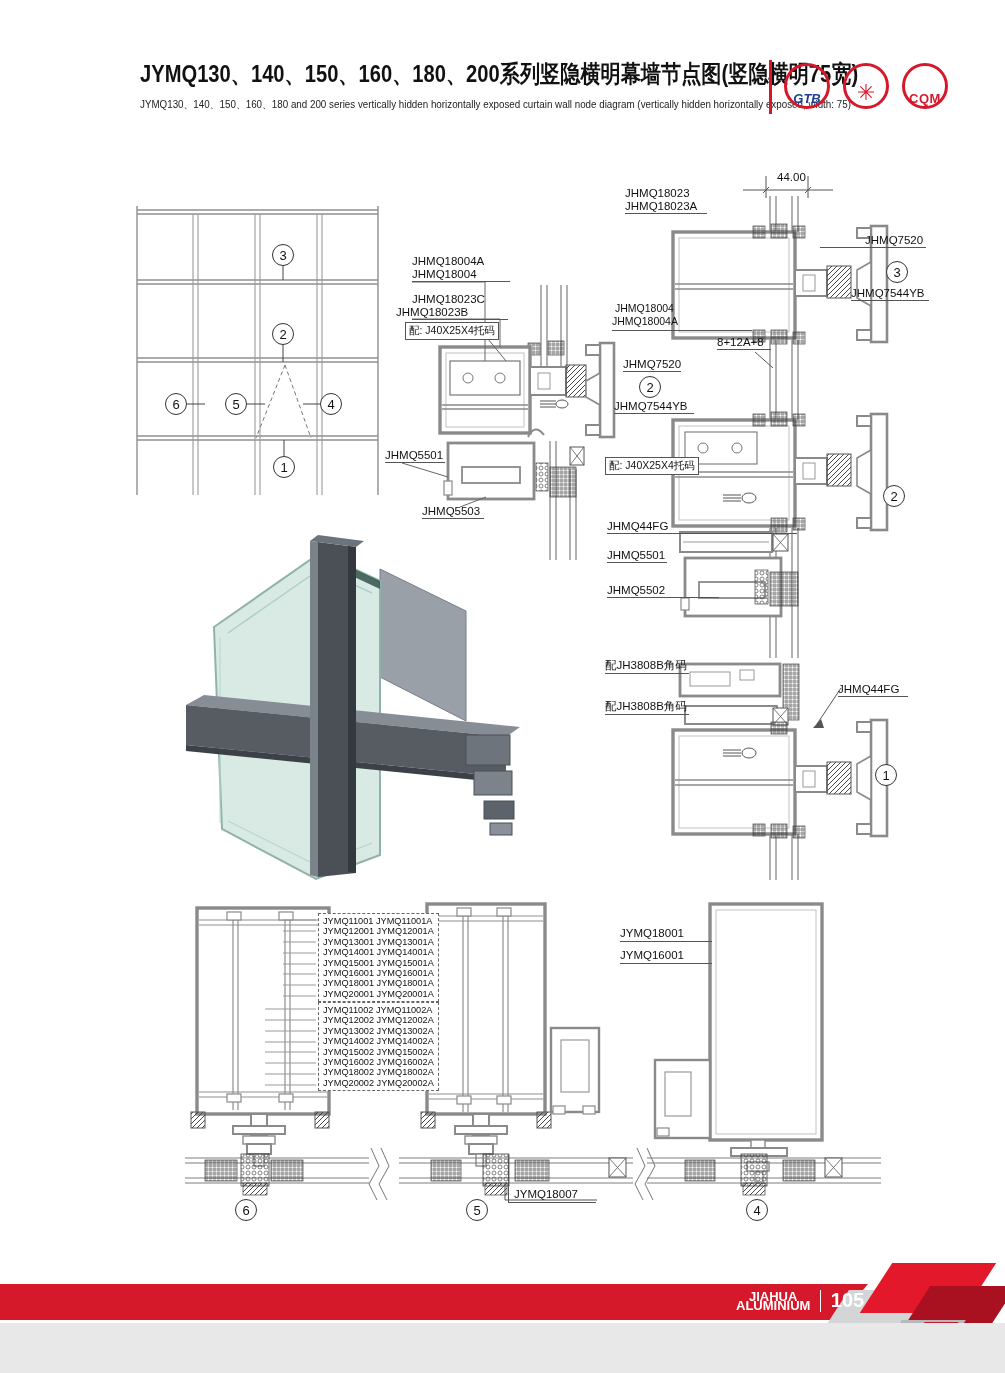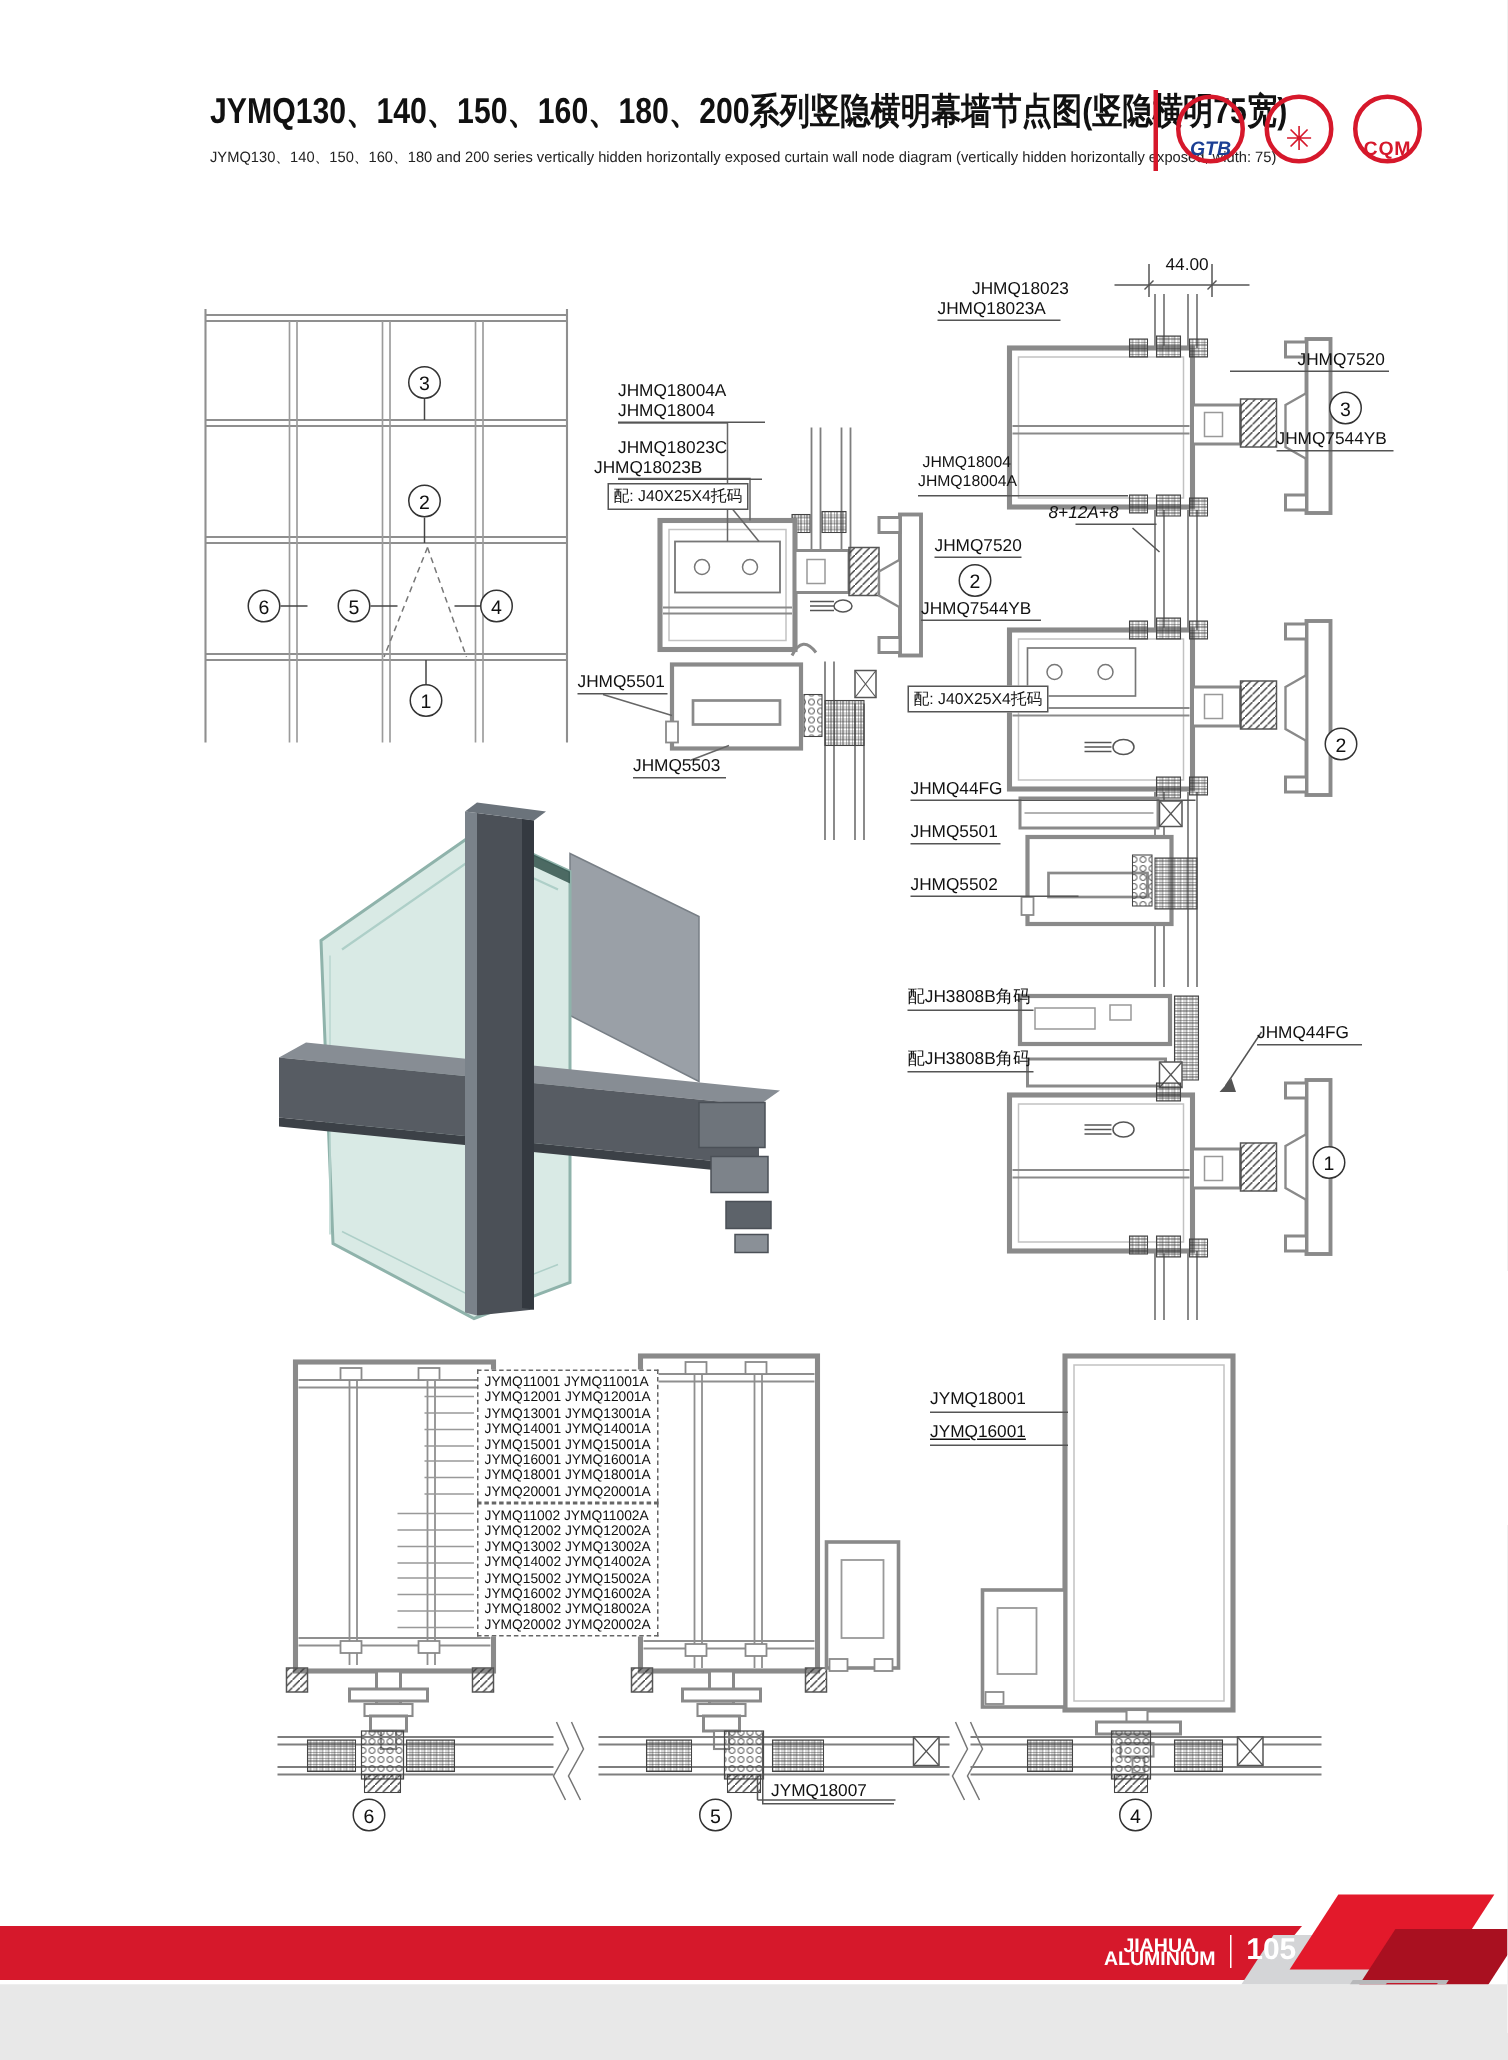--- a/index.html
+++ b/index.html
@@ -293,33 +293,33 @@
       <rect x="126" y="656" width="16" height="14" fill="url(#hx)" stroke="#444" stroke-width="0.7"></rect>
       <rect x="148" y="658" width="12" height="12" fill="url(#hx)" stroke="#444" stroke-width="0.7"></rect>
 
       <line x1="196" y1="520" x2="172" y2="556" stroke="#555" stroke-width="1"></line>
       <polygon points="168,560 176,551 179,560" fill="#555"></polygon>
     </g>
 
     <line x1="110" y1="184" x2="128" y2="200" stroke="#555" stroke-width="1"></line>
   </svg>
 
-  <div class="t lbl" style="left:648px;top:187px;">JHMQ18023</div>
+  <div class="t lbl" style="left:625px;top:187px;">JHMQ18023</div>
   <div class="t lbl" style="left:625px;top:200px;">JHMQ18023A</div>
   <div class="lead" style="left:625px;top:213px;width:82px;"></div>
   <div class="t lbl" style="left:777px;top:171px;">44.00</div>
   <div class="t lbl" style="left:865px;top:234px;">JHMQ7520</div>
   <div class="lead" style="left:820px;top:247px;width:106px;"></div>
   <div class="co" style="left:886px;top:261px;">3</div>
   <div class="t lbl" style="left:851px;top:287px;">JHMQ7544YB</div>
   <div class="lead" style="left:851px;top:300px;width:78px;"></div>
   <div class="t lbl" style="left:615px;top:303px;font-size:10.5px;">JHMQ18004</div>
   <div class="t lbl" style="left:612px;top:316px;font-size:10.5px;">JHMQ18004A</div>
   <div class="lead" style="left:612px;top:330px;width:140px;"></div>
-  <div class="t lbl" style="left:699px;top:336px;font-style:italic;">8+12A+8</div>
+  <div class="t lbl" style="left:717px;top:336px;">8+12A+8</div>
   <div class="lead" style="left:717px;top:349px;width:54px;"></div>
 
   <div class="t boxed" style="left:605px;top:457px;">配: J40X25X4托码</div>
   <div class="t lbl" style="left:607px;top:520px;">JHMQ44FG</div>
   <div class="lead" style="left:607px;top:533px;width:190px;"></div>
   <div class="t lbl" style="left:607px;top:549px;">JHMQ5501</div>
   <div class="lead" style="left:607px;top:562px;width:60px;"></div>
   <div class="t lbl" style="left:607px;top:584px;">JHMQ5502</div>
   <div class="lead" style="left:607px;top:597px;width:112px;"></div>
   <div class="co" style="left:883px;top:485px;">2</div>
@@ -511,21 +511,21 @@
     <div>JYMQ13002  JYMQ13002A</div>
     <div>JYMQ14002  JYMQ14002A</div>
     <div>JYMQ15002  JYMQ15002A</div>
     <div>JYMQ16002  JYMQ16002A</div>
     <div>JYMQ18002  JYMQ18002A</div>
     <div>JYMQ20002  JYMQ20002A</div>
   </div>
 
   <div class="t lbl" style="left:620px;top:927px;">JYMQ18001</div>
   <div class="lead" style="left:620px;top:941px;width:92px;"></div>
-  <div class="t lbl" style="left:620px;top:949px;text-decoration:underline;">JYMQ16001</div>
+  <div class="t lbl" style="left:620px;top:949px;">JYMQ16001</div>
   <div class="lead" style="left:620px;top:963px;width:92px;"></div>
   <div class="t lbl" style="left:514px;top:1188px;">JYMQ18007</div>
   <div class="lead" style="left:508px;top:1202px;width:88px;"></div>
   <div class="leadv" style="left:508px;top:1155px;height:47px;"></div>
 
   <div class="co" style="left:235px;top:1199px;">6</div>
   <div class="co" style="left:466px;top:1199px;">5</div>
   <div class="co" style="left:746px;top:1199px;">4</div>
 
   <div class="band" style="left:0;top:1284px;width:868px;height:36px;background:#d6182b;clip-path:polygon(0 0,100% 0,calc(100% - 30px) 100%,0 100%);"></div>

